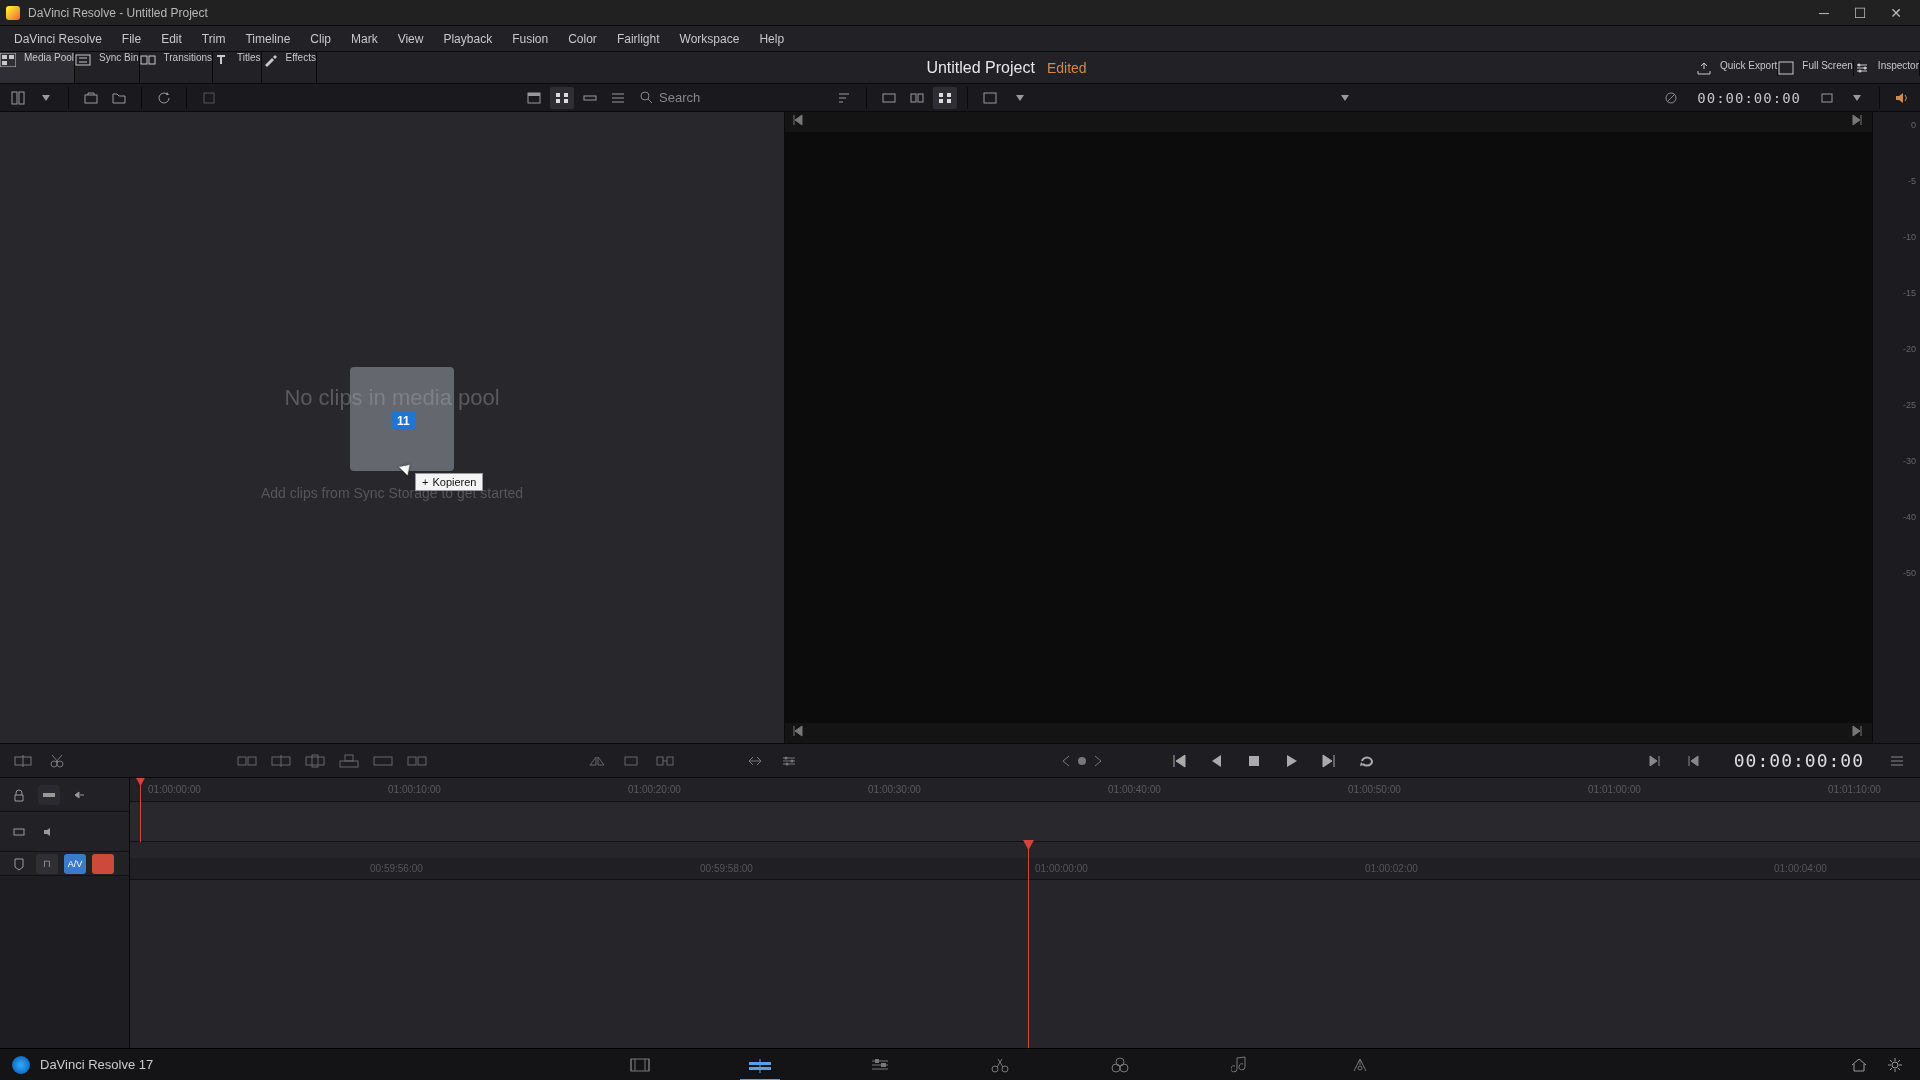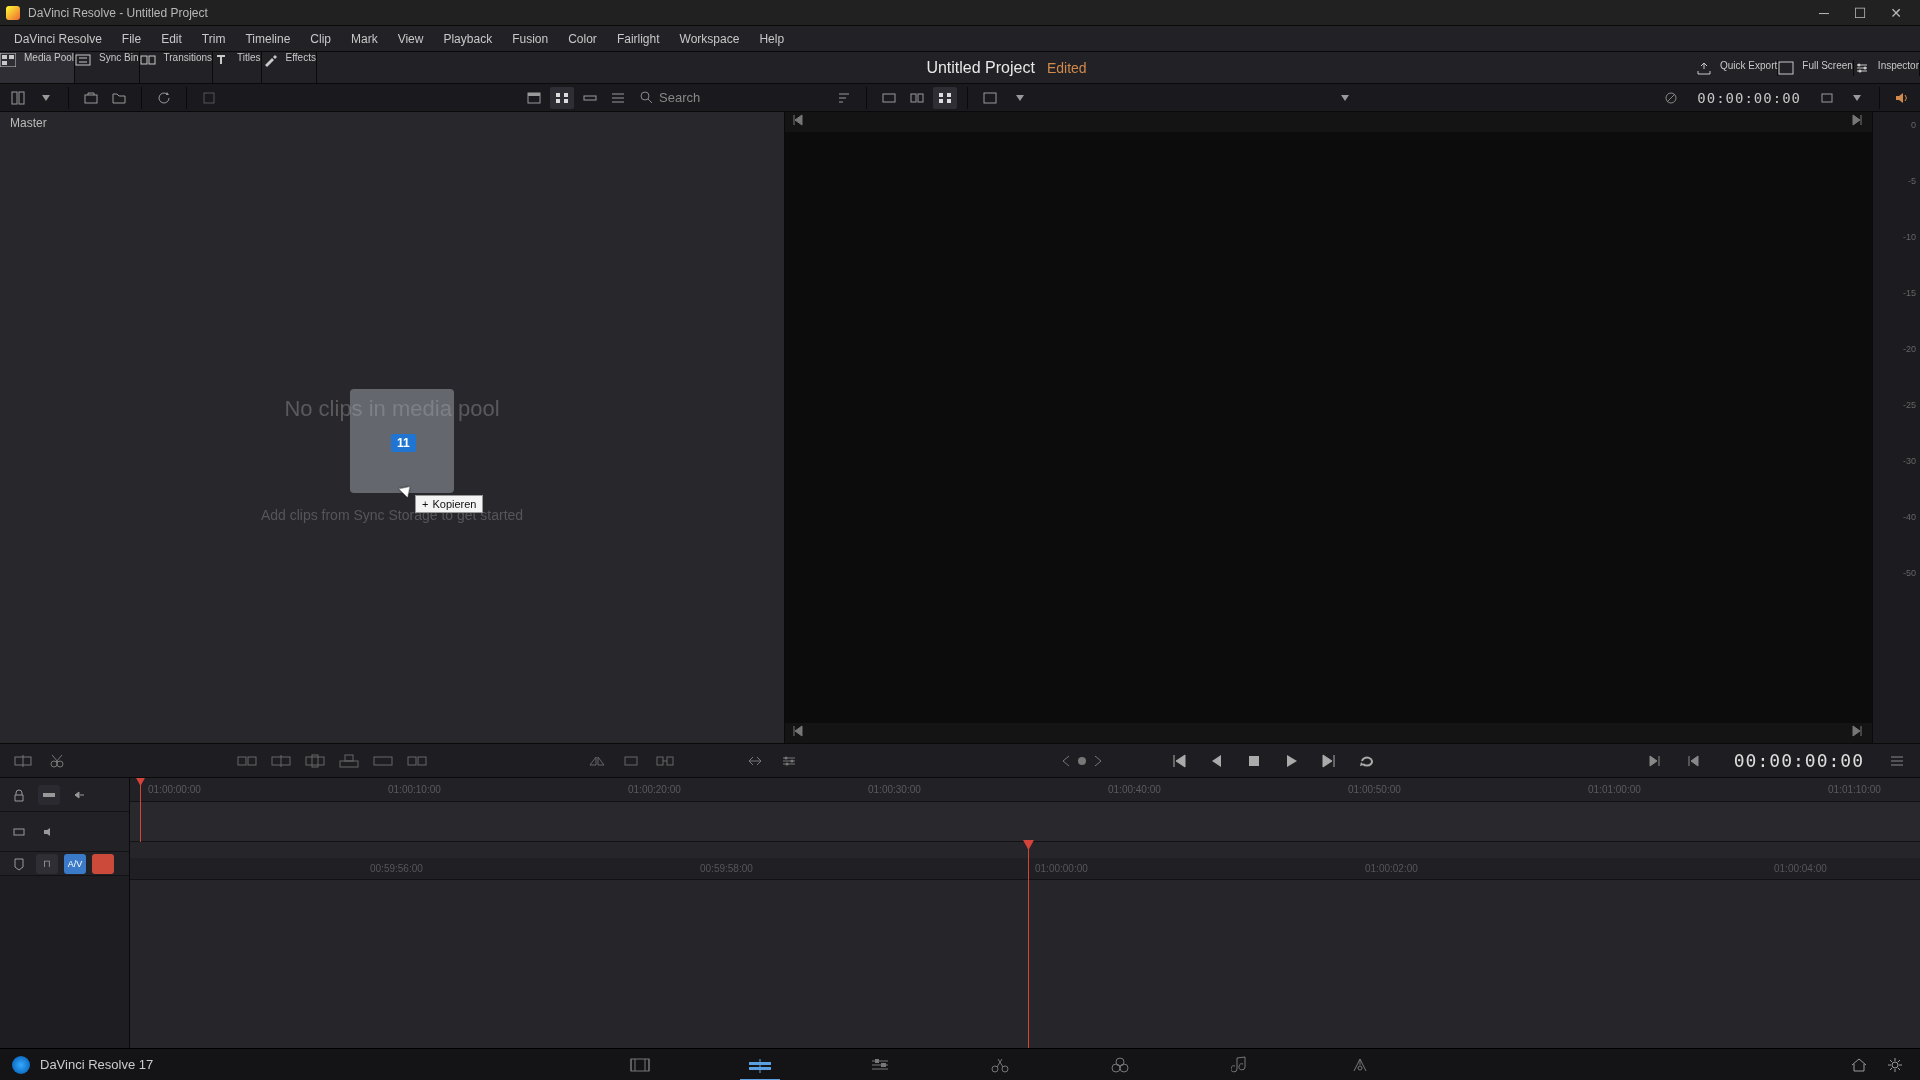--- a/index.html
+++ b/index.html
@@ -349,21 +349,20 @@
   <div class="tbtn" style="color:#d08a4c">
       <svg width="16" height="14">
         <path d="M2 5 L5 5 L9 2 L9 12 L5 9 L2 9z" fill="#d08a4c"></path>
         <path d="M11 4 Q14 7 11 10" fill="none" stroke="#d08a4c"></path>
       </svg>
     </div>
 </div>
 
 <div class="mainrow">
   <div class="mediapool">
-    <div class="mp-header">Master</div>
     <div class="mp-body">
       <div class="mp-empty-h">No clips in media pool</div>
       <div class="mp-empty-s">Add clips from Sync Storage to get started</div>
       <div class="drag-ghost"></div>
       <div class="drag-count">11</div>
       <div class="cursor-arrow"></div>
       <div class="drag-tip">
         <span>+</span>
         <span>Kopieren</span>
       </div>

